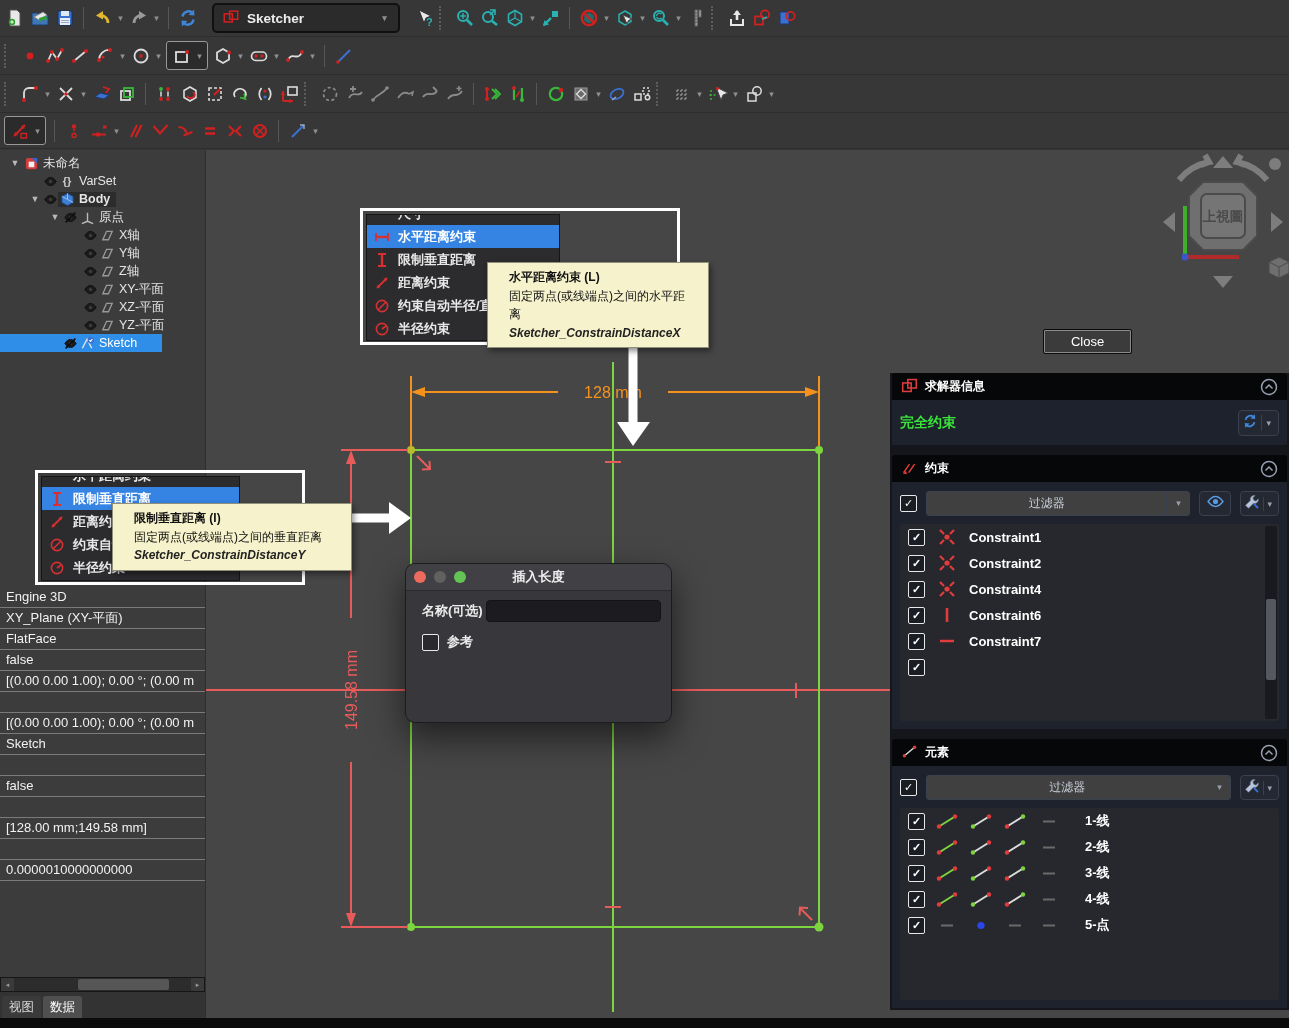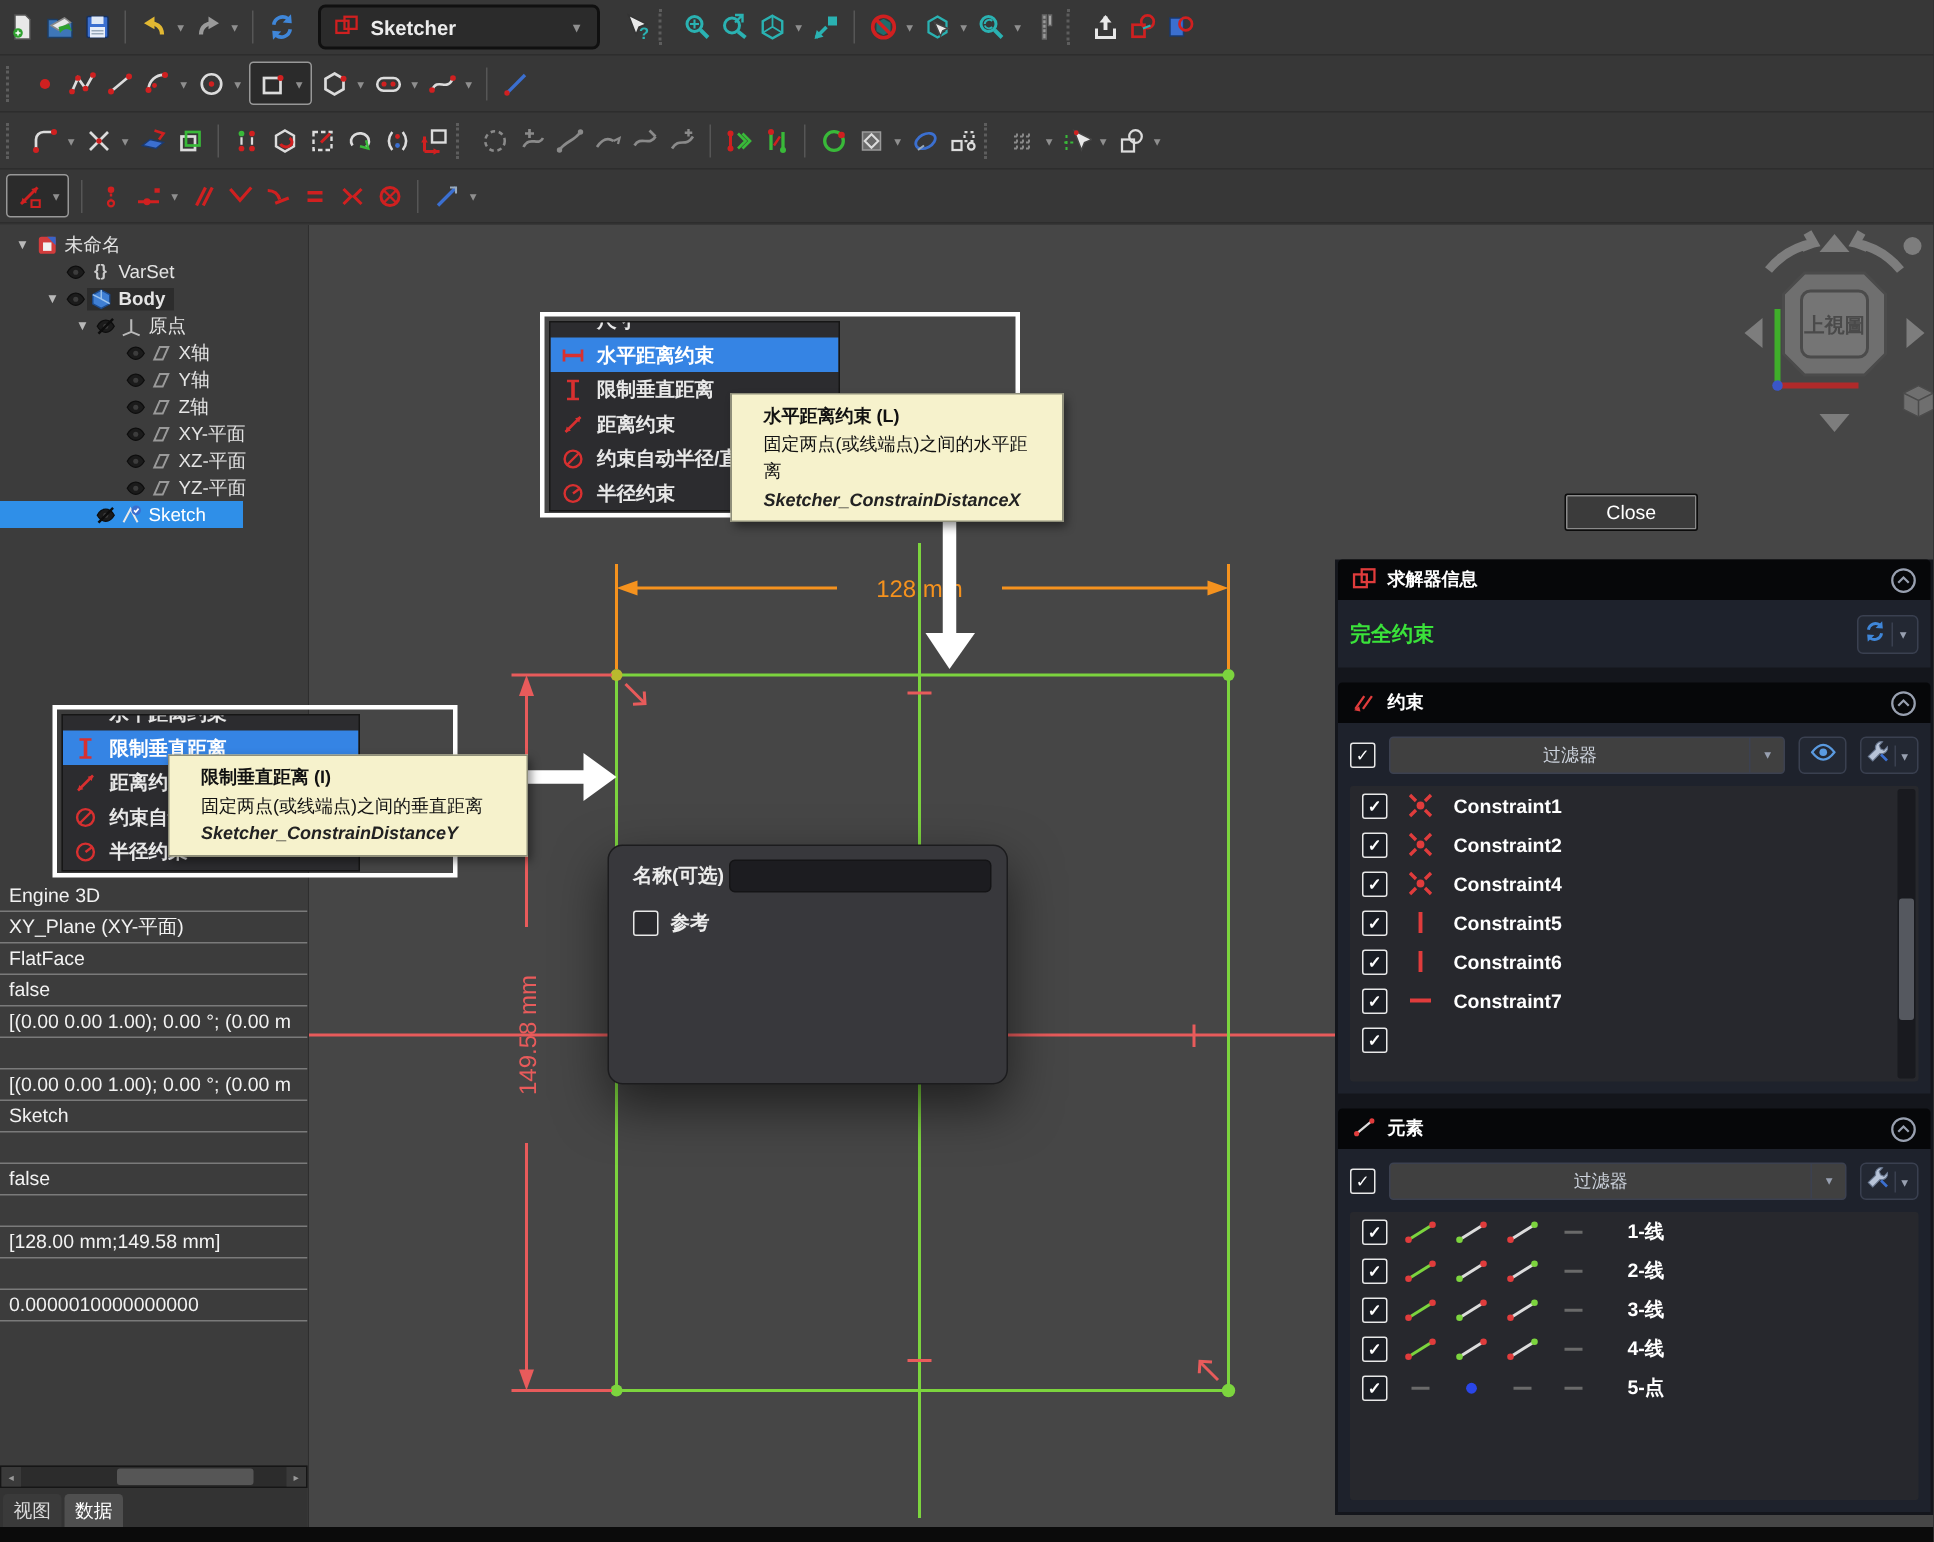--- a/index.html
+++ b/index.html
@@ -883,29 +883,20 @@
               </span>
               <span>Constraint4</span>
             </div>
             <div class="lrow">
               <span class="cb checked"></span>
               <span class="ic-cell">
                 <svg width="22" height="22" viewBox="0 0 22 22" fill="none">
                   <path d="M11 4v14" stroke="#e03c3c" stroke-width="2.6"></path>
                 </svg>
               </span>
-              <span>Constraint5</span>
-            </div>
-            <div class="lrow">
-              <span class="cb checked"></span>
-              <span class="ic-cell">
-                <svg width="22" height="22" viewBox="0 0 22 22" fill="none">
-                  <path d="M11 4v14" stroke="#e03c3c" stroke-width="2.6"></path>
-                </svg>
-              </span>
               <span>Constraint6</span>
             </div>
             <div class="lrow">
               <span class="cb checked"></span>
               <span class="ic-cell">
                 <svg width="22" height="22" viewBox="0 0 22 22" fill="none">
                   <path d="M4 11h14" stroke="#e03c3c" stroke-width="2.6"></path>
                 </svg>
               </span>
               <span>Constraint7</span>
@@ -1412,20 +1403,26 @@
     <div class="tt-desc">固定两点(或线端点)之间的水平距离</div>
     <div class="tt-cmd">Sketcher_ConstrainDistanceX</div>
   </div>
   <div class="tooltip" id="tip2" style="left:112px;top:503px;width:196px">
     <div class="tt-title">限制垂直距离 (I)</div>
     <div class="tt-desc">固定两点(或线端点)之间的垂直距离</div>
     <div class="tt-cmd">Sketcher_ConstrainDistanceY</div>
   </div>
 
   <div id="dialog">
+    <div id="dlg-title">
+      <span class="tl" style="background:#ec6a5e"></span>
+      <span class="tl" style="background:#616160"></span>
+      <span class="tl" style="background:#63c354"></span>
+      <span class="cap">插入长度</span>
+    </div>
     <div class="dlg-row">
       <span class="dlg-lbl" style="width:64px">名称(可选)</span>
       <div class="name-in"></div>
     </div>
     <div class="dlg-row" style="margin-top:11px">
       <span class="cb" style="background:#2a2a2e"></span>
       <span style="color:#ececec;font-size:13px;font-weight:700;margin-left:8px">参考</span>
     </div>
   </div>
 

